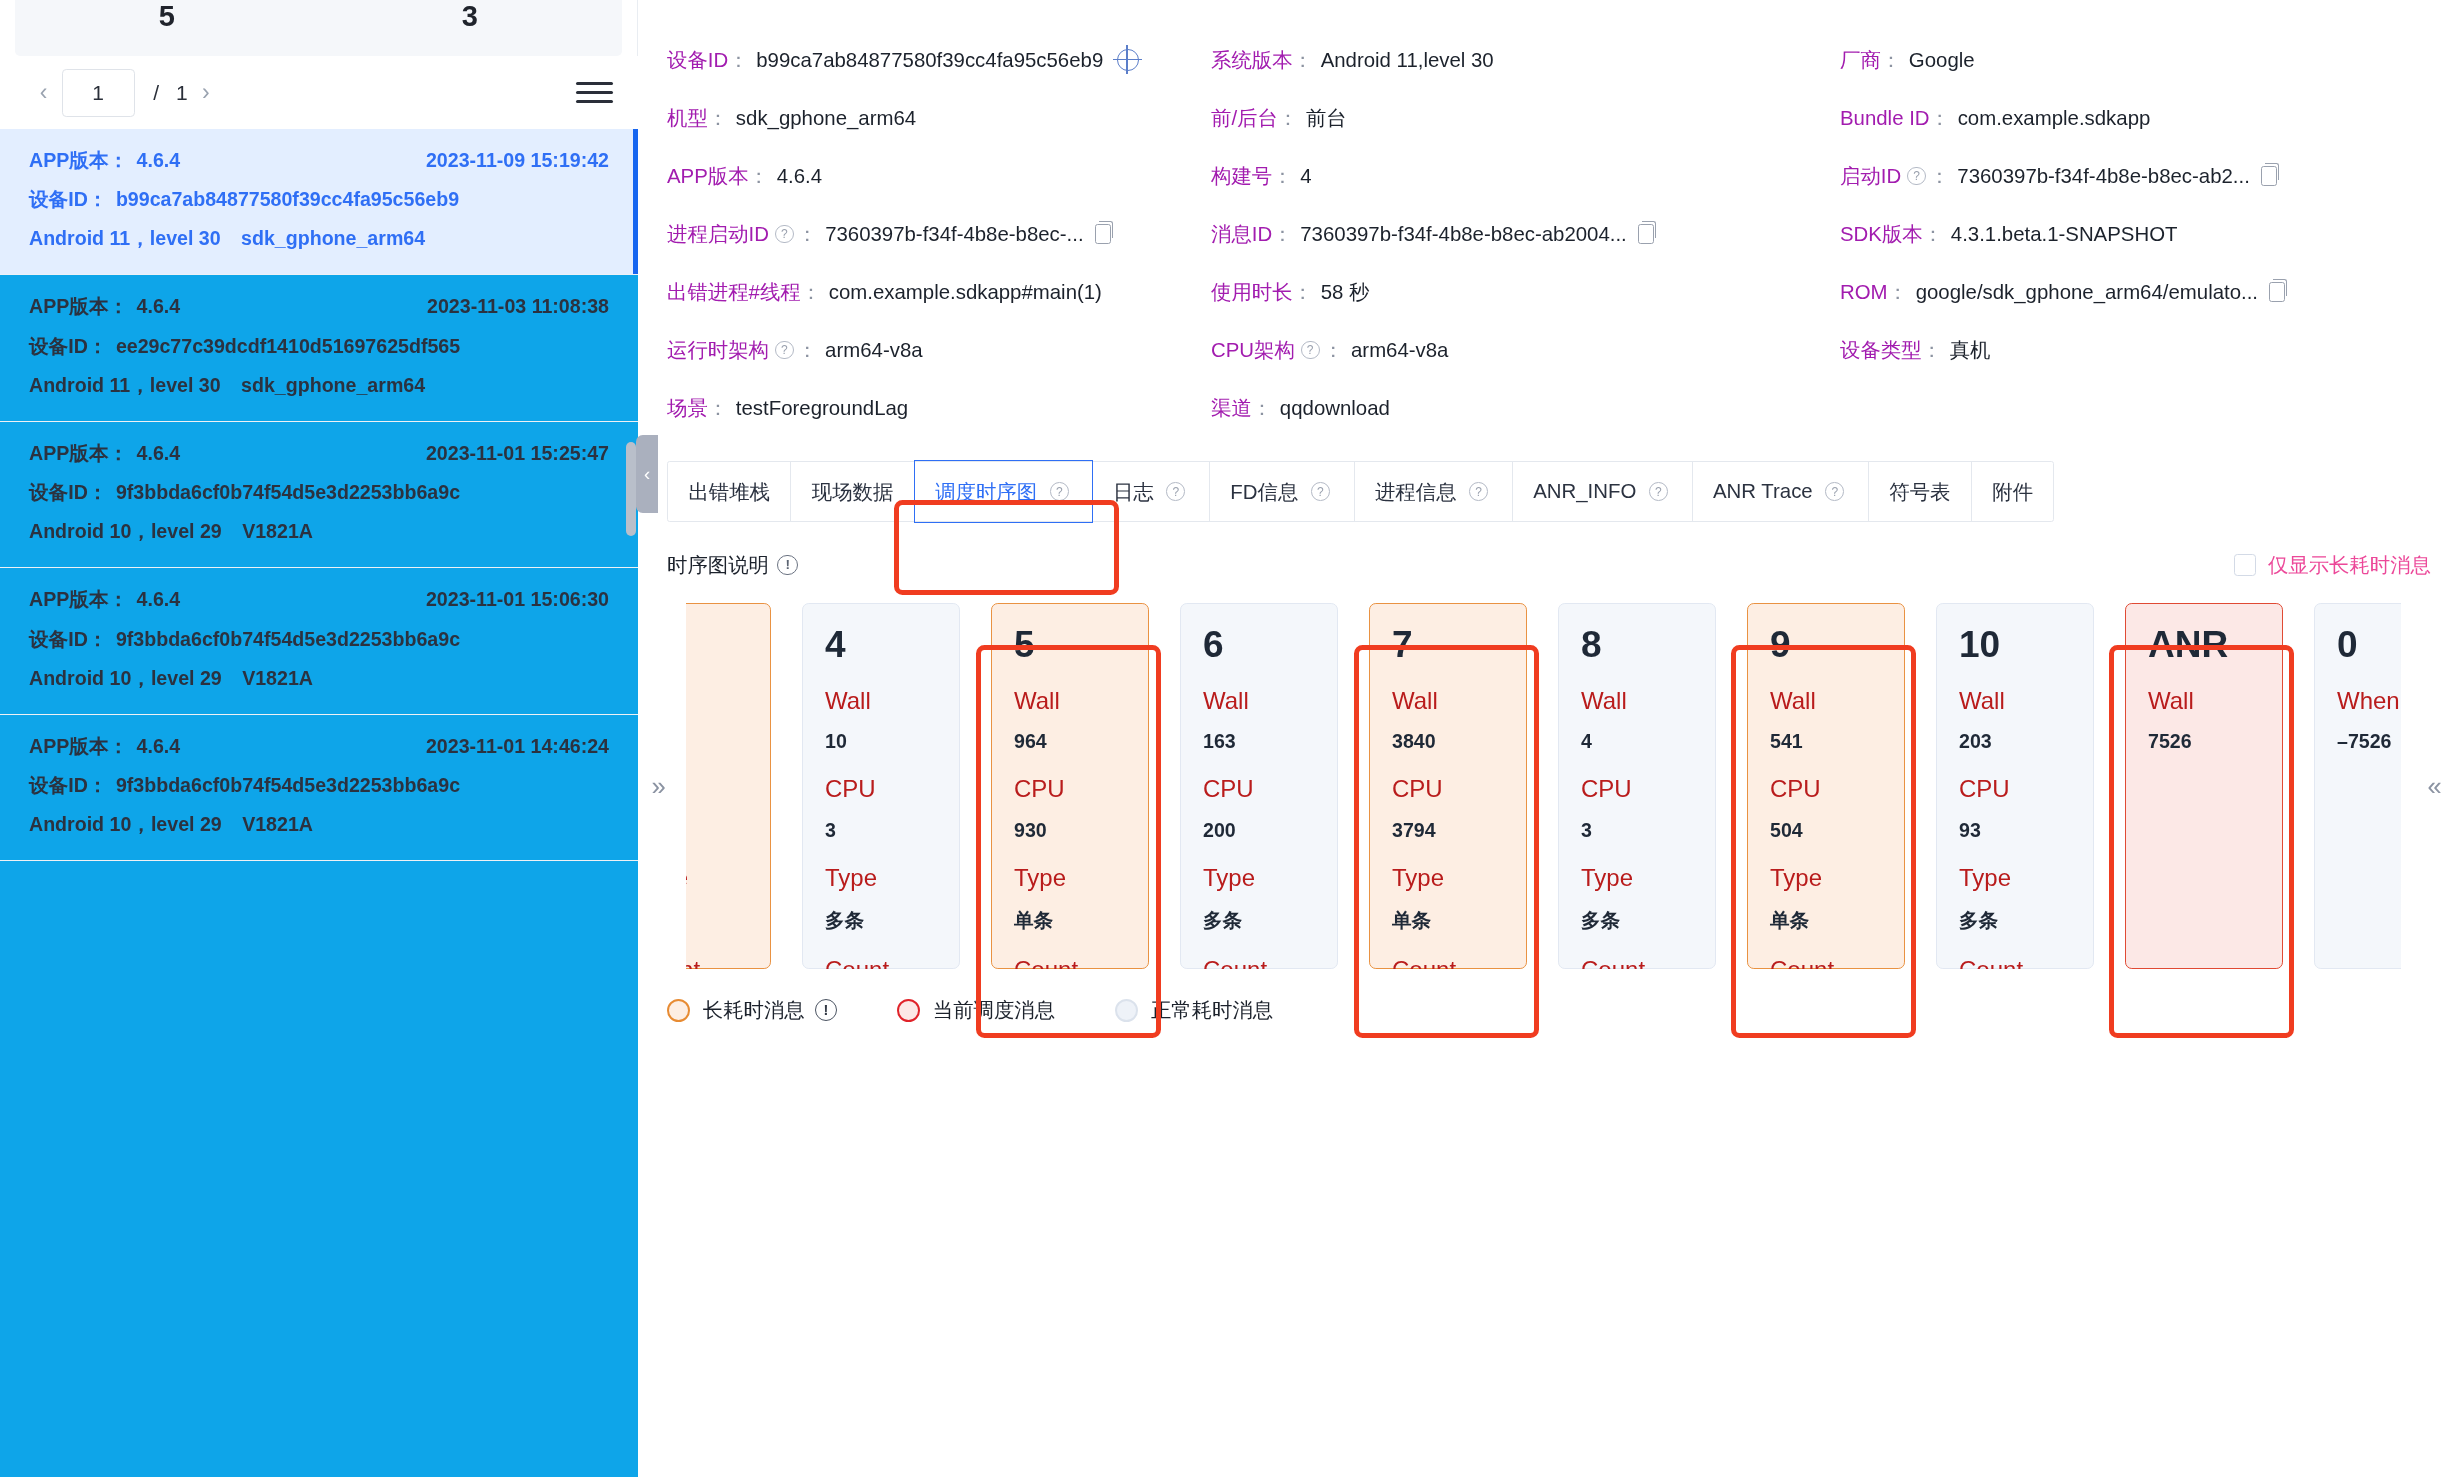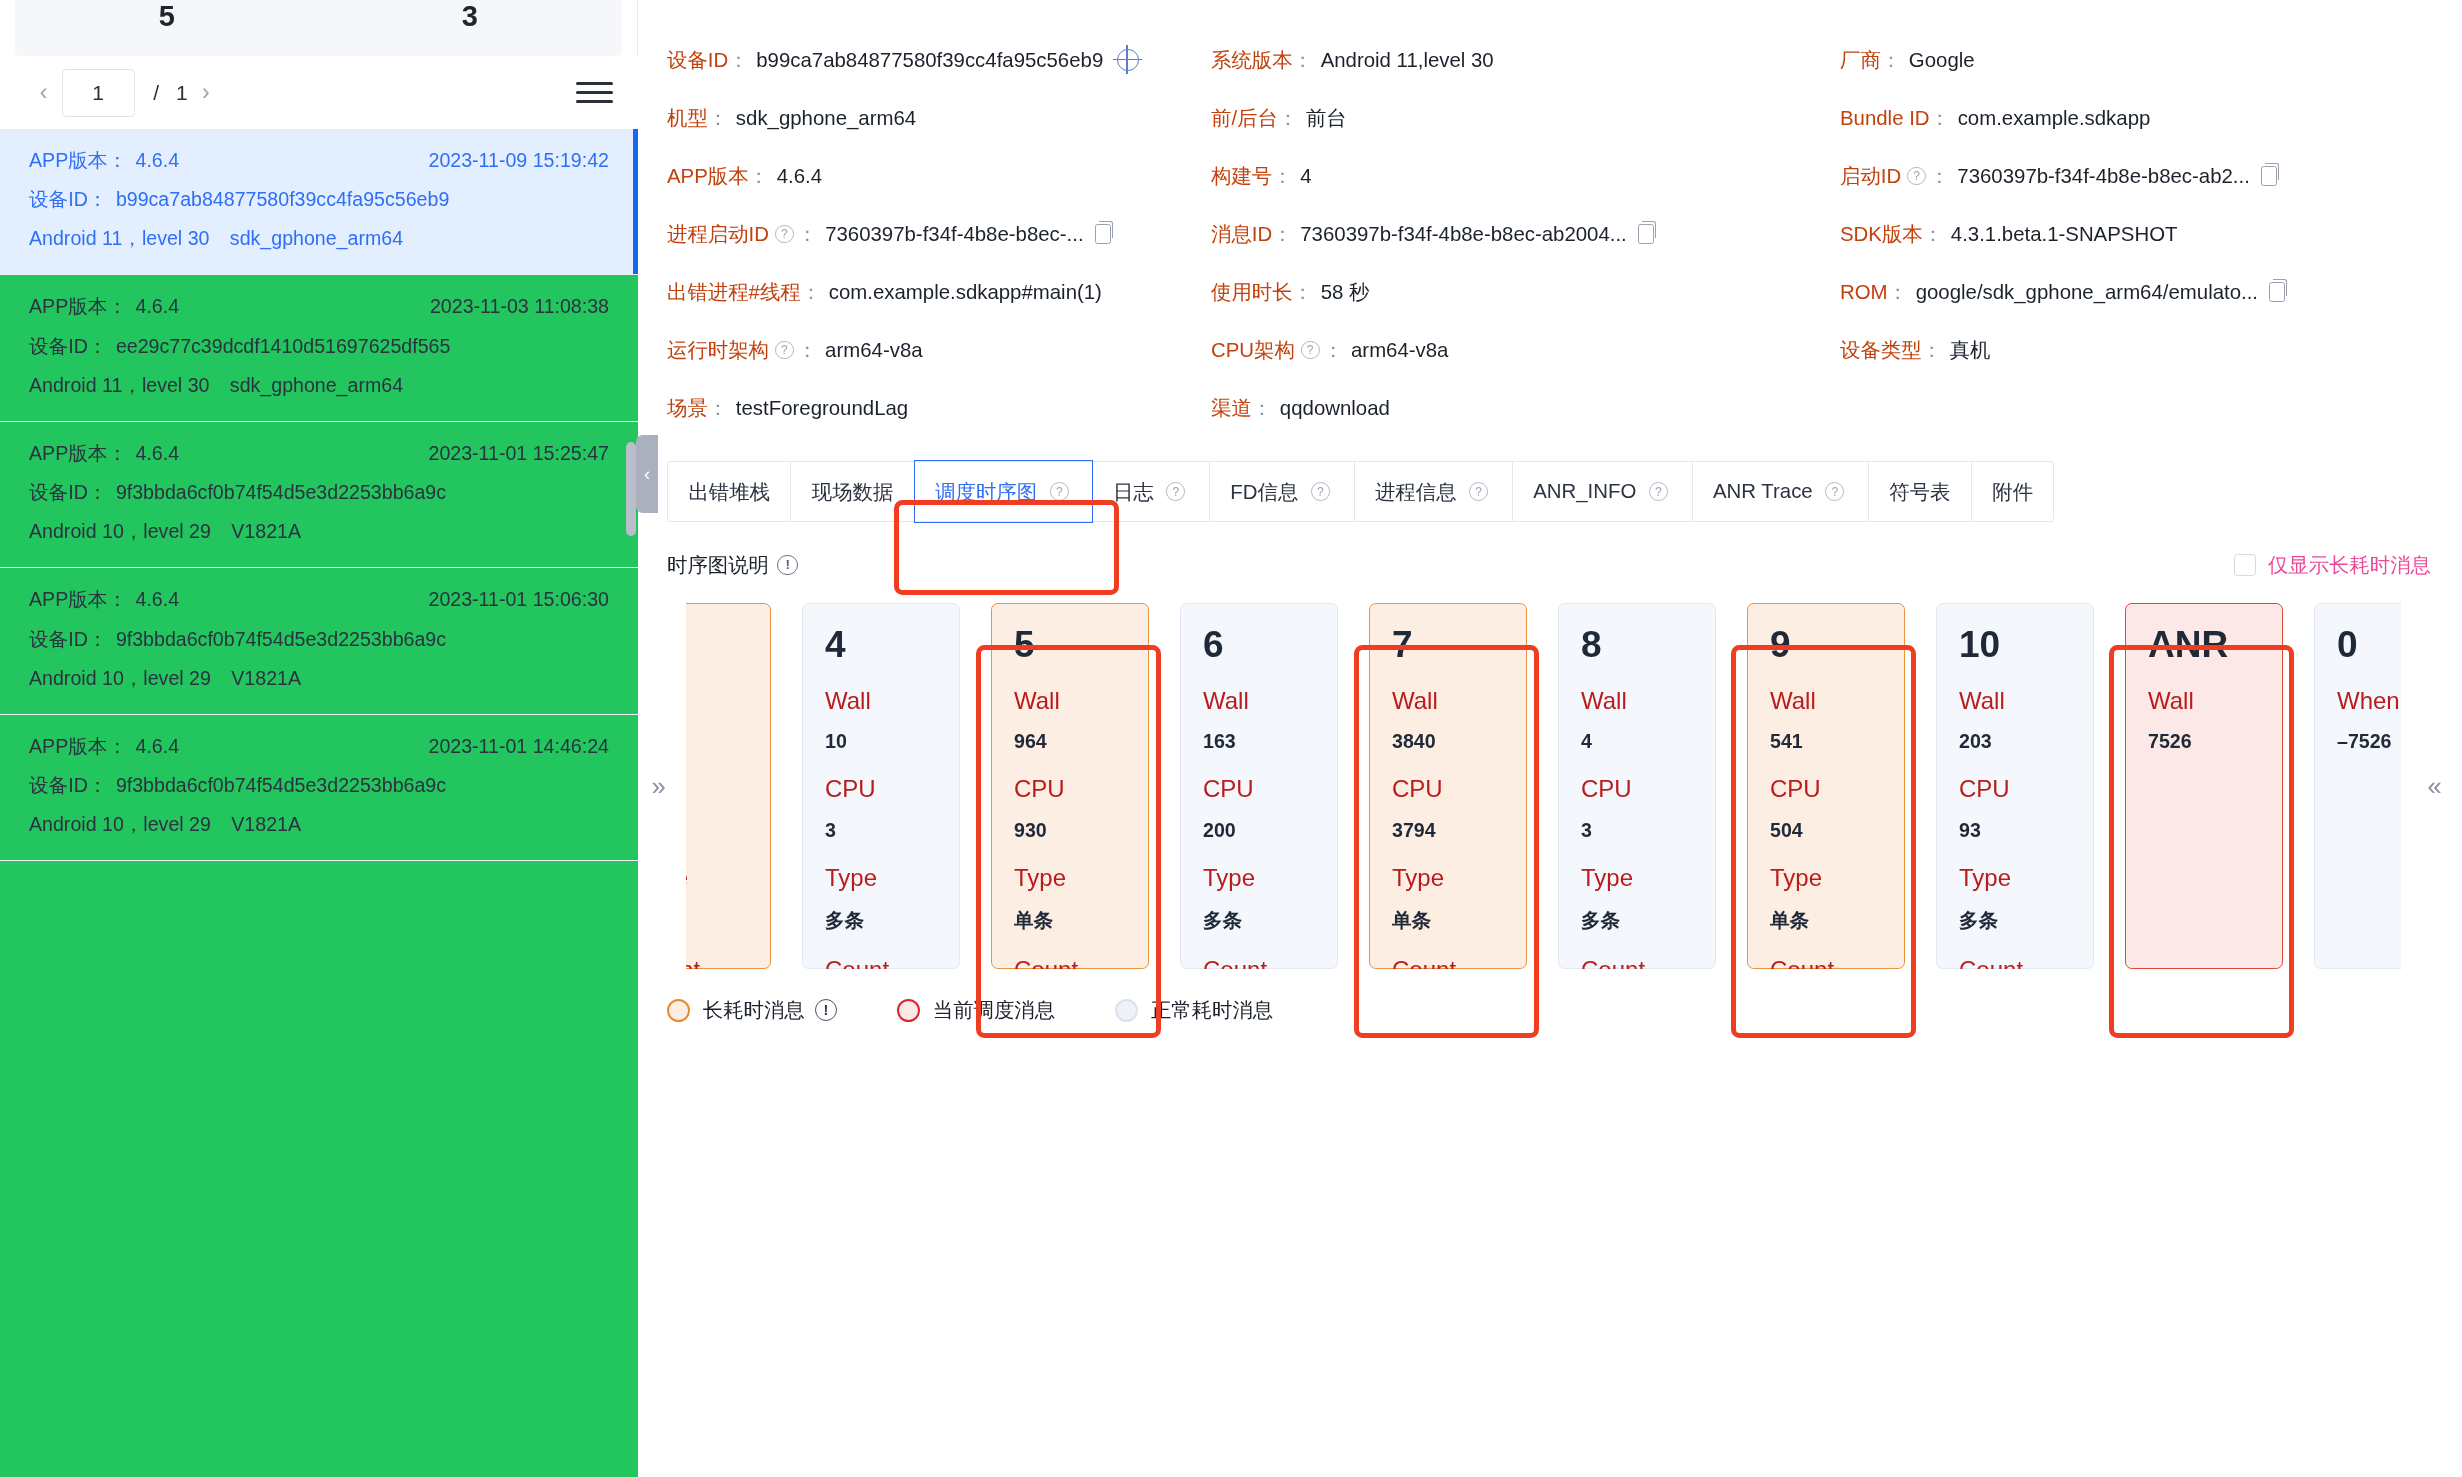--- a/index.html
+++ b/index.html
@@ -46,21 +46,21 @@
     font-size: 21px; color: #2a2f39; background:#fff;
   }
   .pg-sep { font-size: 21px; color: #2a2f39; margin: 0 15.3px 0 18.7px; letter-spacing:1.7px;}
   .pg-total { font-size: 21px; color: #2a2f39; }
   .pg-menu {
     margin-left: auto; width: 37px; height: 37px; display:flex; flex-direction:column;
     justify-content:center; gap:6px; cursor:pointer;
   }
   .pg-menu i { display:block; height: 3px; background:#2a2f39; border-radius:1.7px; }
 
-  .record-list { position: absolute; top: 129px; left: 0; width: 638px; bottom: 0; background: #22c55e; }
+  .record-list { position: absolute; top: 129px; left: 0; width: 638px; bottom: 0; background: #0ea5e9; font-weight: bold; }
   .record {
     position: relative;
     padding: 22px 29px 25.5px 29px;
     border-bottom: 1.7px solid #eef1f5;
     min-height: 122px;
     cursor: pointer;
   }
   .record.selected { background: #e3eeff; }
   .record.selected::after {
     content:""; position:absolute; right:0; top:0; bottom:0; width: 5.1px; background:#1766f0;
@@ -87,21 +87,21 @@
   
   .main { flex: 1 1 auto; position: relative; height: 1478px; background: #fff; padding: 0; }
 
   .info-grid {
     display: grid;
     grid-template-columns: 544px 629px auto;
     padding: 31px 0 0 29px;
     row-gap: 0px;
   }
   .info-cell { height: 58px; display: flex; align-items: center; font-size: 20.4px; white-space: nowrap; }
-  .ic-label { color: #c2410c; }
+  .ic-label { color: #a21caf; }
   .ic-colon { color: #8c93a1; margin-right: 7.7px; }
   .ic-value { color: #1c222c; }
   .q-icon {
     display:inline-flex; align-items:center; justify-content:center;
     width: 18.7px; height: 18.7px; border: 1.4px solid #b4bac6; border-radius: 50%;
     font-size: 12px; color:#9aa1ae; margin: 0 3.4px 0 6px; line-height: 1;
   }
   .copy-icon {
     display:inline-block; width: 16px; height: 19.6px; margin-left: 11px;
     border: 1.7px solid #9aa1ae; border-radius: 2.6px; position: relative; cursor:pointer;

